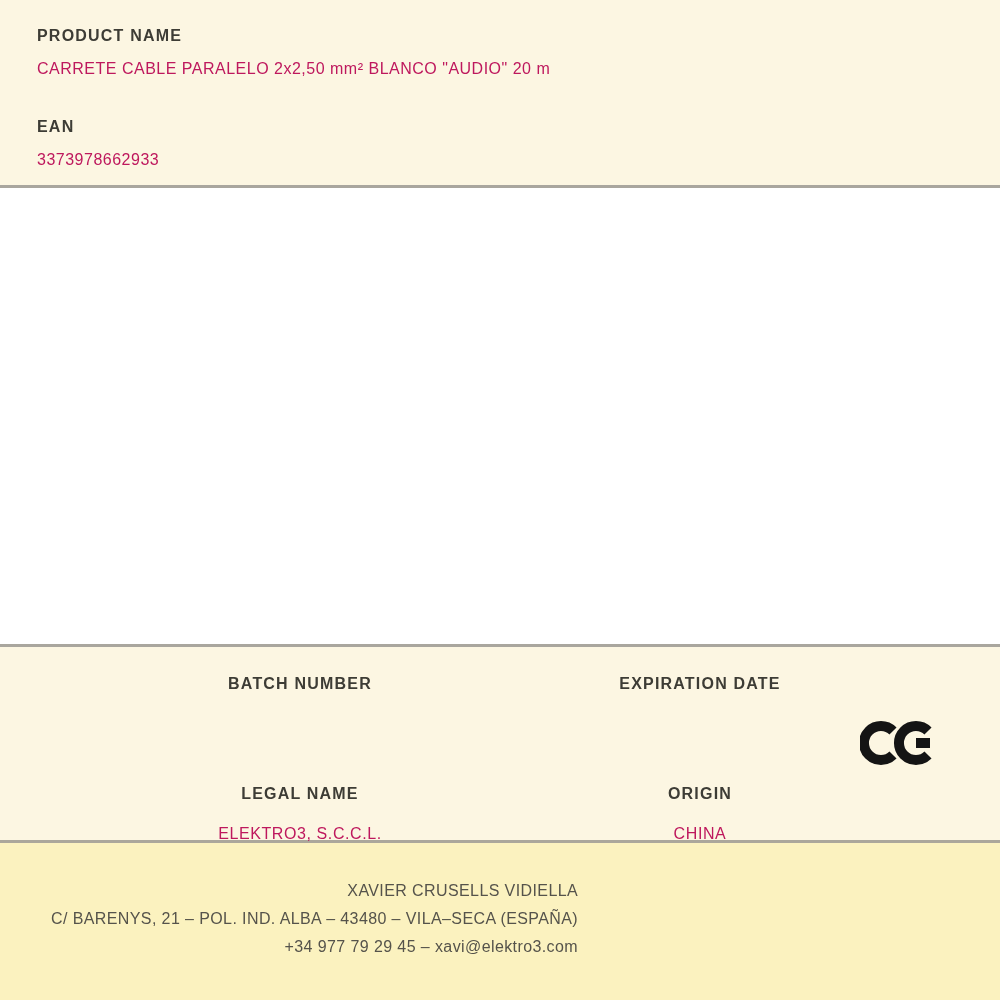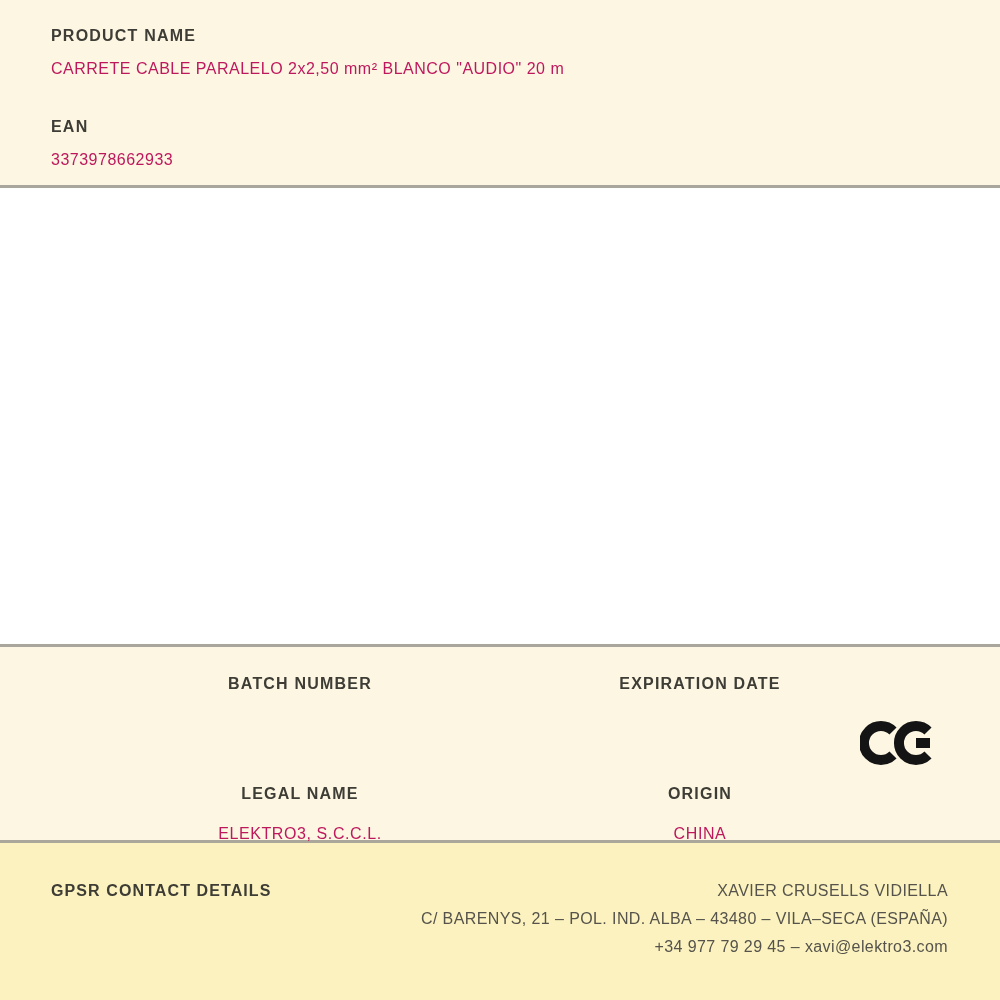--- a/index.html
+++ b/index.html
@@ -23,21 +23,21 @@
     font-weight: normal;
     color: #be185d;
     letter-spacing: 0.5px;
   }
 
   
   .sec-top {
     height: 188px;
     background: #FCF6E2;
     border-bottom: 3px solid #A9A69E;
-    padding: 27px 51px 0 51px;
+    padding: 27px 51px 0 37px;
   }
   .sec-top .value { margin-top: 15px; }
   .sec-top .ean-label { margin-top: 40px; }
 
   
   .sec-white {
     height: 459px;
     background: #FFFFFF;
     border-bottom: 3px solid #A9A69E;
   }
@@ -124,21 +124,20 @@
         <g fill="none" stroke="#141414" stroke-width="10" stroke-linecap="butt">
           <path d="M 33 18 A 17 17 0 1 0 33 42"></path>
           <path d="M 68 18 A 17 17 0 1 0 68 42"></path>
           <path d="M 56 30 H 70"></path>
         </g>
       </svg>
     </div>
   </section>
 
   <section class="sec-gpsr">
-    <div class="label gpsr-label">GPSR CONTACT DETAILS</div>
     <div class="contact-block">
       <div class="contact-line">XAVIER CRUSELLS VIDIELLA</div>
       <div class="contact-line">C/ BARENYS, 21 – POL. IND. ALBA – 43480 – VILA–SECA (ESPAÑA)</div>
       <div class="contact-line">+34 977 79 29 45 – xavi@elektro3.com</div>
     </div>
   </section>
 
 </main>
 
 </body></html>

